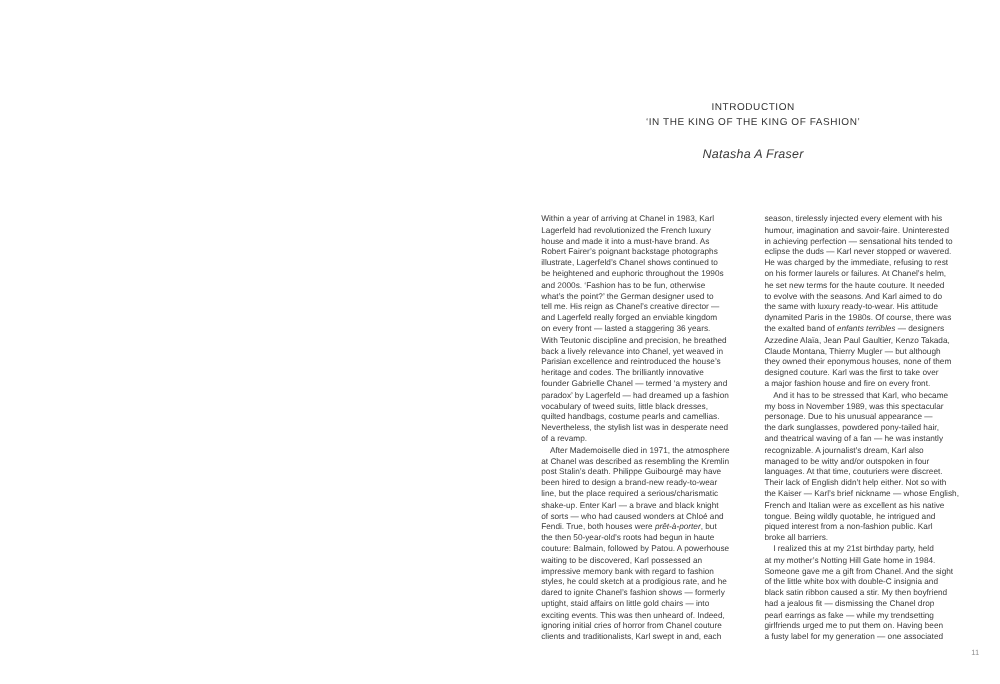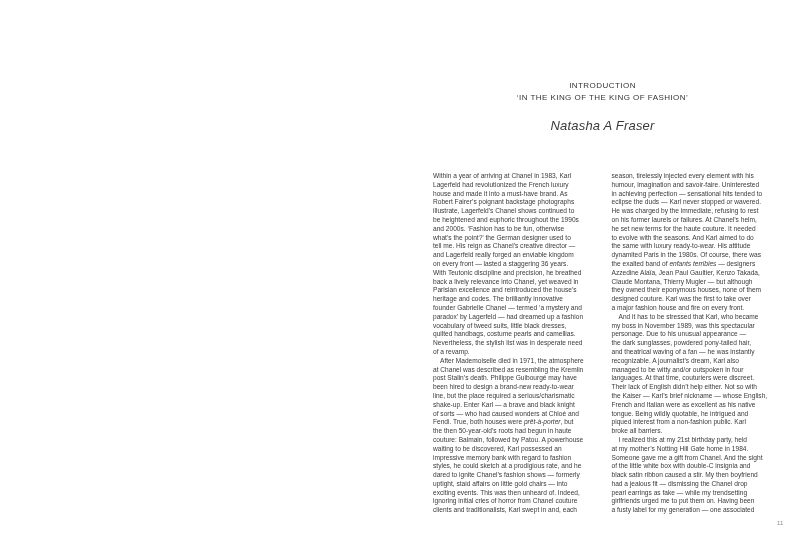--- a/index.html
+++ b/index.html
@@ -33,21 +33,21 @@
   }
   .title-line {
     font-size: 8px;
     line-height: 11.5px;
     letter-spacing: 0.45px;
     font-weight: 400;
     white-space: nowrap;
   }
   .byline {
     margin-top: 15px;
-    font-size: 13px;
+    font-size: 10px;
     font-style: italic;
     letter-spacing: 0.2px;
     color: #3a3a3a;
     text-align: center;
   }
   .columns {
     position: absolute; left: 433px; top: 172px;
     width: 345px;
     display: flex;
     gap: 12px;

